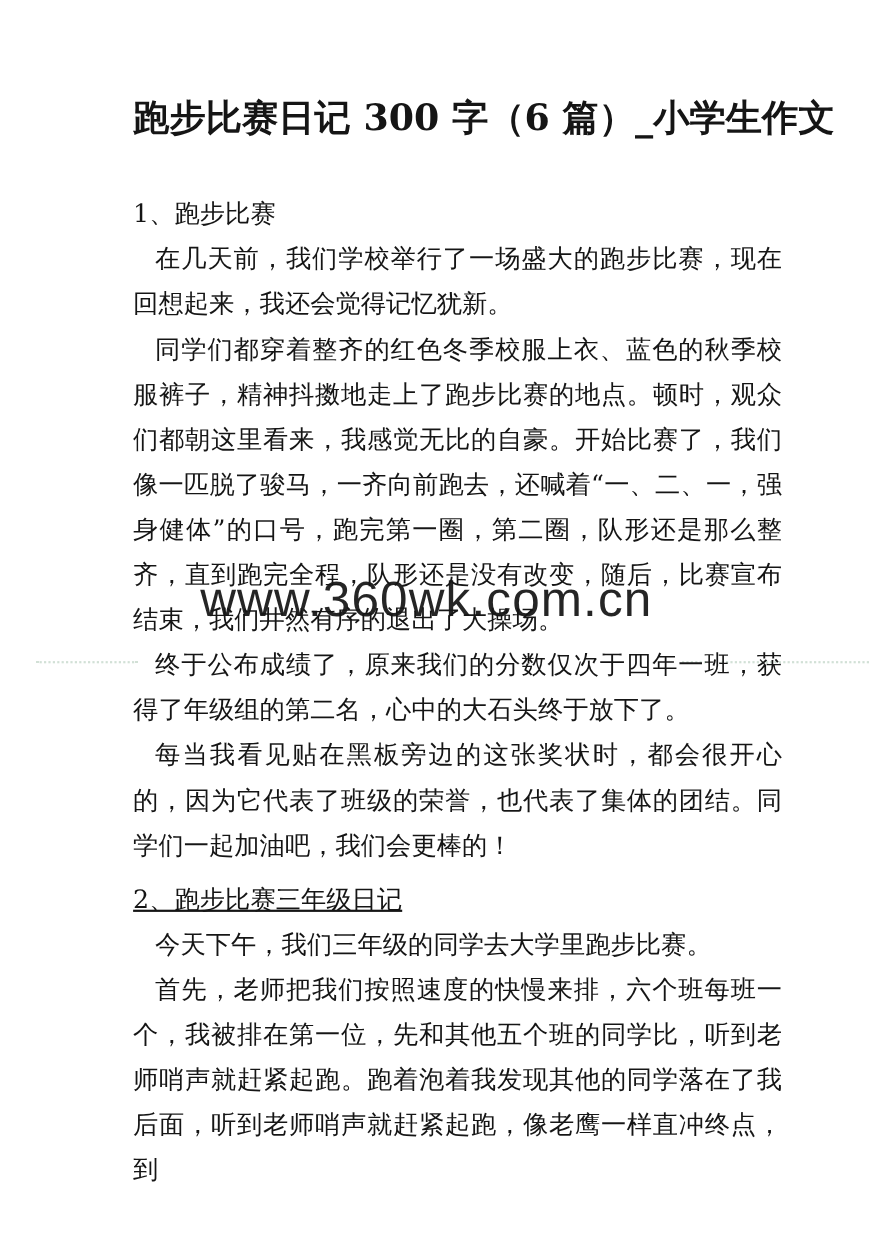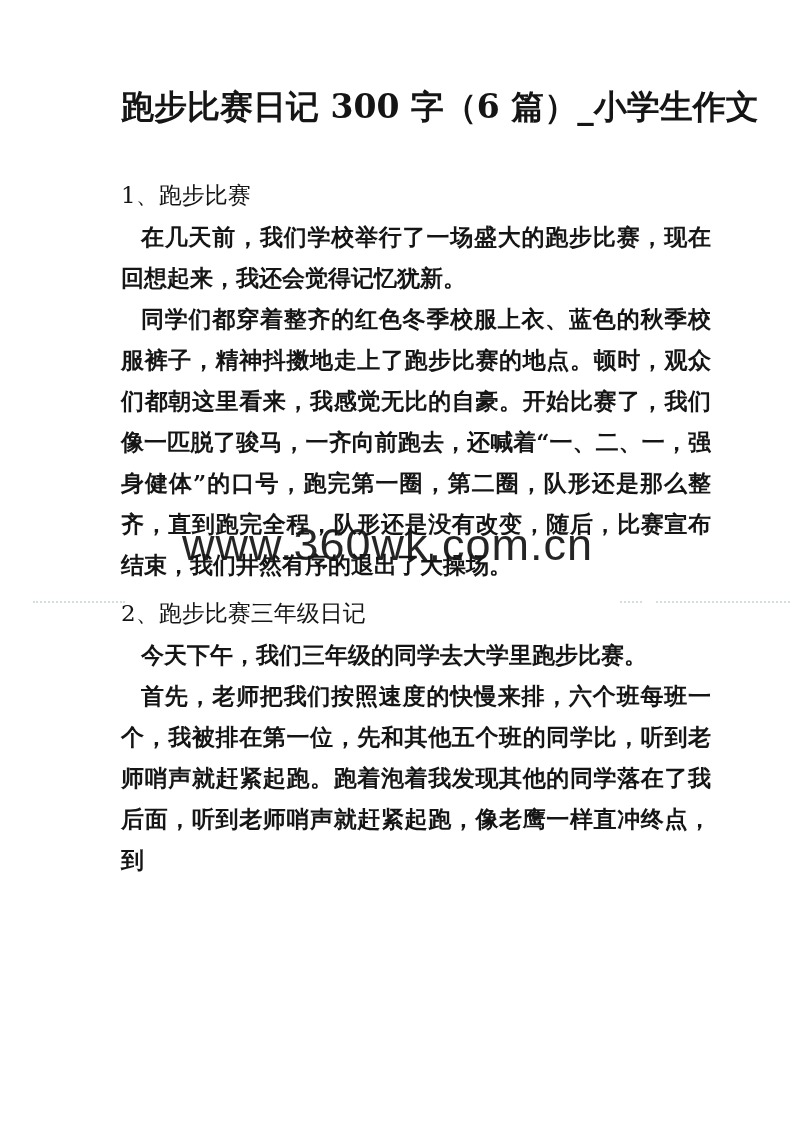--- a/index.html
+++ b/index.html
@@ -53,22 +53,22 @@
     white-space: nowrap;
     letter-spacing: 0;
   }
   .para, .sec-heading {
     font-size: 23px;
     line-height: 41px;
     text-align: justify;
     text-justify: inter-ideograph;
   }
   .sec-heading { text-indent: 0; margin-top: 44px; }
-  .sec-heading.second { margin-top: 8px; }
-  .para { text-indent: 20px; font-weight: bold; }
+  .sec-heading.second { margin-top: 8px; text-decoration: underline; }
+  .para { text-indent: 20px; }
 </style>
 </head>
 <body>
 
 <div class="page">
 
   <div class="watermark">www.360wk.com.cn</div>
 
   <div class="divider-seg s1"></div>
   <div class="divider-seg s2"></div>
@@ -77,21 +77,23 @@
   <div class="content">
 
     <h1 class="doc-title">跑步比赛日记 300 字（6 篇）_小学生作文</h1>
 
     <div class="sec-heading">1、跑步比赛</div>
 
     <p class="para">在几天前，我们学校举行了一场盛大的跑步比赛，现在回想起来，我还会觉得记忆犹新。</p>
 
     <p class="para">同学们都穿着整齐的红色冬季校服上衣、蓝色的秋季校服裤子，精神抖擞地走上了跑步比赛的地点。顿时，观众们都朝这里看来，我感觉无比的自豪。开始比赛了，我们像一匹脱了骏马，一齐向前跑去，还喊着“一、二、一，强身健体”的口号，跑完第一圈，第二圈，队形还是那么整齐，直到跑完全程，队形还是没有改变，随后，比赛宣布结束，我们井然有序的退出了大操场。</p>
 
+    <p class="para">终于公布成绩了，原来我们的分数仅次于四年一班，获得了年级组的第二名，心中的大石头终于放下了。</p>
 
+    <p class="para">每当我看见贴在黑板旁边的这张奖状时，都会很开心的，因为它代表了班级的荣誉，也代表了集体的团结。同学们一起加油吧，我们会更棒的！</p>
 
     <div class="sec-heading second">2、跑步比赛三年级日记</div>
 
     <p class="para">今天下午，我们三年级的同学去大学里跑步比赛。</p>
 
     <p class="para">首先，老师把我们按照速度的快慢来排，六个班每班一个，我被排在第一位，先和其他五个班的同学比，听到老师哨声就赶紧起跑。跑着泡着我发现其他的同学落在了我后面，听到老师哨声就赶紧起跑，像老鹰一样直冲终点，到</p>
 
   </div>
 </div>
 

